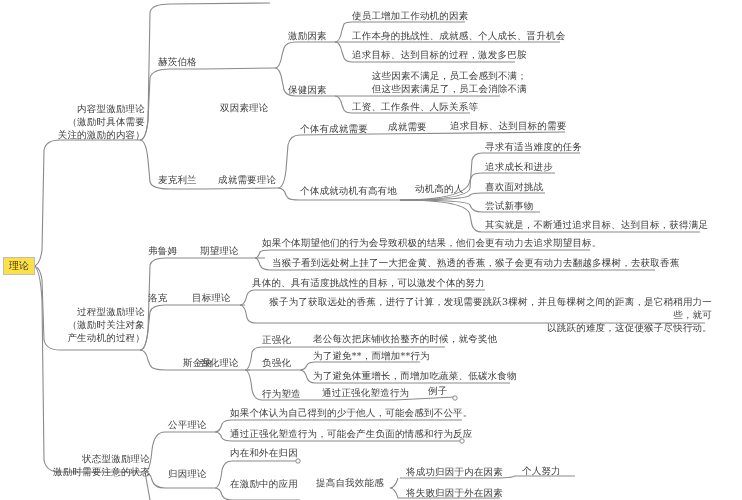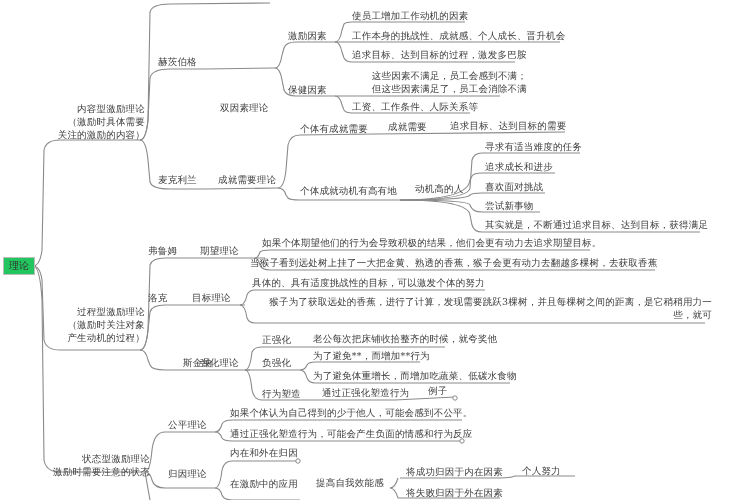--- a/index.html
+++ b/index.html
@@ -13,21 +13,21 @@
     svg.links { position: absolute; left: 0; top: 0; width: 742px; height: 500px; }
     svg.links path { fill: none; stroke: #8a8a8a; stroke-width: 1.1; }
     svg.links circle { fill: #fff; stroke: #8a8a8a; stroke-width: 1; }
     .node {
       position: absolute; font-size: 9.5px; line-height: 13px; white-space: nowrap;
       color: #3c3c3c; letter-spacing: 0.2px; text-align: right;
     }
     .node.multi { white-space: normal; }
     .root {
       position: absolute; left: 3px; top: 257px; width: 30px; height: 16px;
-      background: #22c55e; border: 1px solid #bdbdbd;
+      background: #fde047; border: 1px solid #bdbdbd;
       font-size: 10px; line-height: 16px; text-align: center; color: #333;
     }
   </style>
 </head>
 <body>
 
 <div id="canvas">
   <svg class="links" viewBox="0 0 742 500">
 
     <path d="M33,266 Q40,266 42,250 L44,150 Q46,140 60,140 L140,140"></path>
@@ -117,27 +117,28 @@
   <div class="node" style="left:485px;top:218px;">其实就是，不断通过追求目标、达到目标，获得满足</div>
 
   <div class="node multi" style="left:50px;top:305px;width:95px;">
     <div>过程型激励理论</div>
     <div>（激励时关注对象</div>
     <div>产生动机的过程）</div>
   </div>
   <div class="node" style="left:148px;top:244px;">弗鲁姆</div>
   <div class="node" style="left:200px;top:244px;">期望理论</div>
   <div class="node" style="left:262px;top:236px;">如果个体期望他们的行为会导致积极的结果，他们会更有动力去追求期望目标。</div>
-  <div class="node" style="left:250px;top:256px;">当猴子看到远处树上挂了一大把金黄、熟透的香蕉，猴子会更有动力去翻越多棵树，去获取香蕉</div>
+  <div class="node" style="left:272px;top:256px;">当猴子看到远处树上挂了一大把金黄、熟透的香蕉，猴子会更有动力去翻越多棵树，去获取香蕉</div>
 
   <div class="node" style="left:148px;top:291px;">洛克</div>
   <div class="node" style="left:192px;top:291px;">目标理论</div>
   <div class="node" style="left:252px;top:276px;">具体的、具有适度挑战性的目标，可以激发个体的努力</div>
   <div class="node multi" style="left:252px;top:295px;width:460px;">
     <div>猴子为了获取远处的香蕉，进行了计算，发现需要跳跃3棵树，并且每棵树之间的距离，是它稍稍用力一些，就可</div>
+    <div>以跳跃的难度，这促使猴子尽快行动。</div>
   </div>
 
   <div class="node" style="left:148px;top:356px;margin-left:35px;">斯金纳</div>
   <div class="node" style="left:200px;top:356px;">强化理论</div>
   <div class="node" style="left:262px;top:333px;">正强化</div>
   <div class="node" style="left:313px;top:332px;">老公每次把床铺收拾整齐的时候，就夸奖他</div>
   <div class="node" style="left:262px;top:356px;">负强化</div>
   <div class="node" style="left:313px;top:349px;">为了避免**，而增加**行为</div>
   <div class="node" style="left:313px;top:369px;">为了避免体重增长，而增加吃蔬菜、低碳水食物</div>
   <div class="node" style="left:262px;top:387px;">行为塑造</div>

